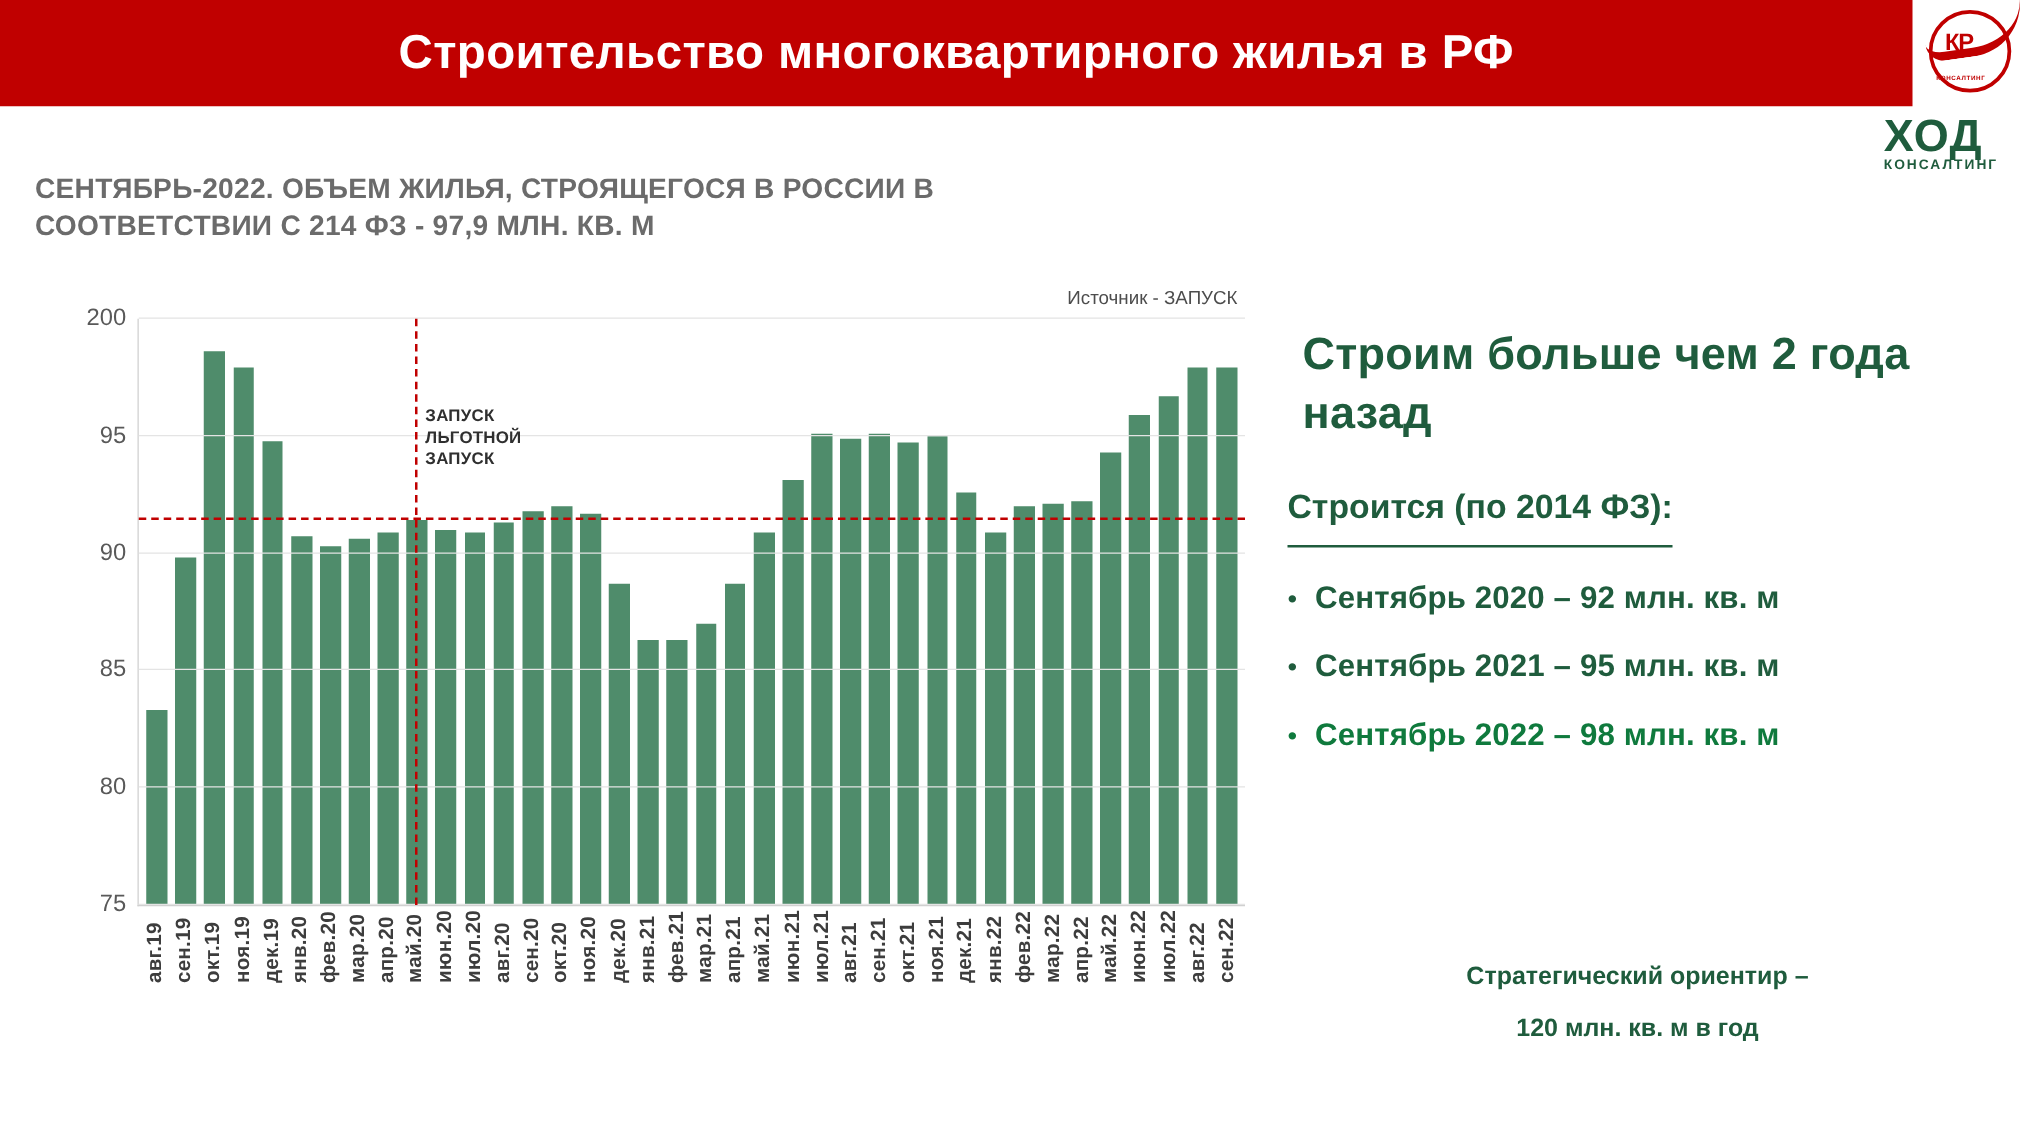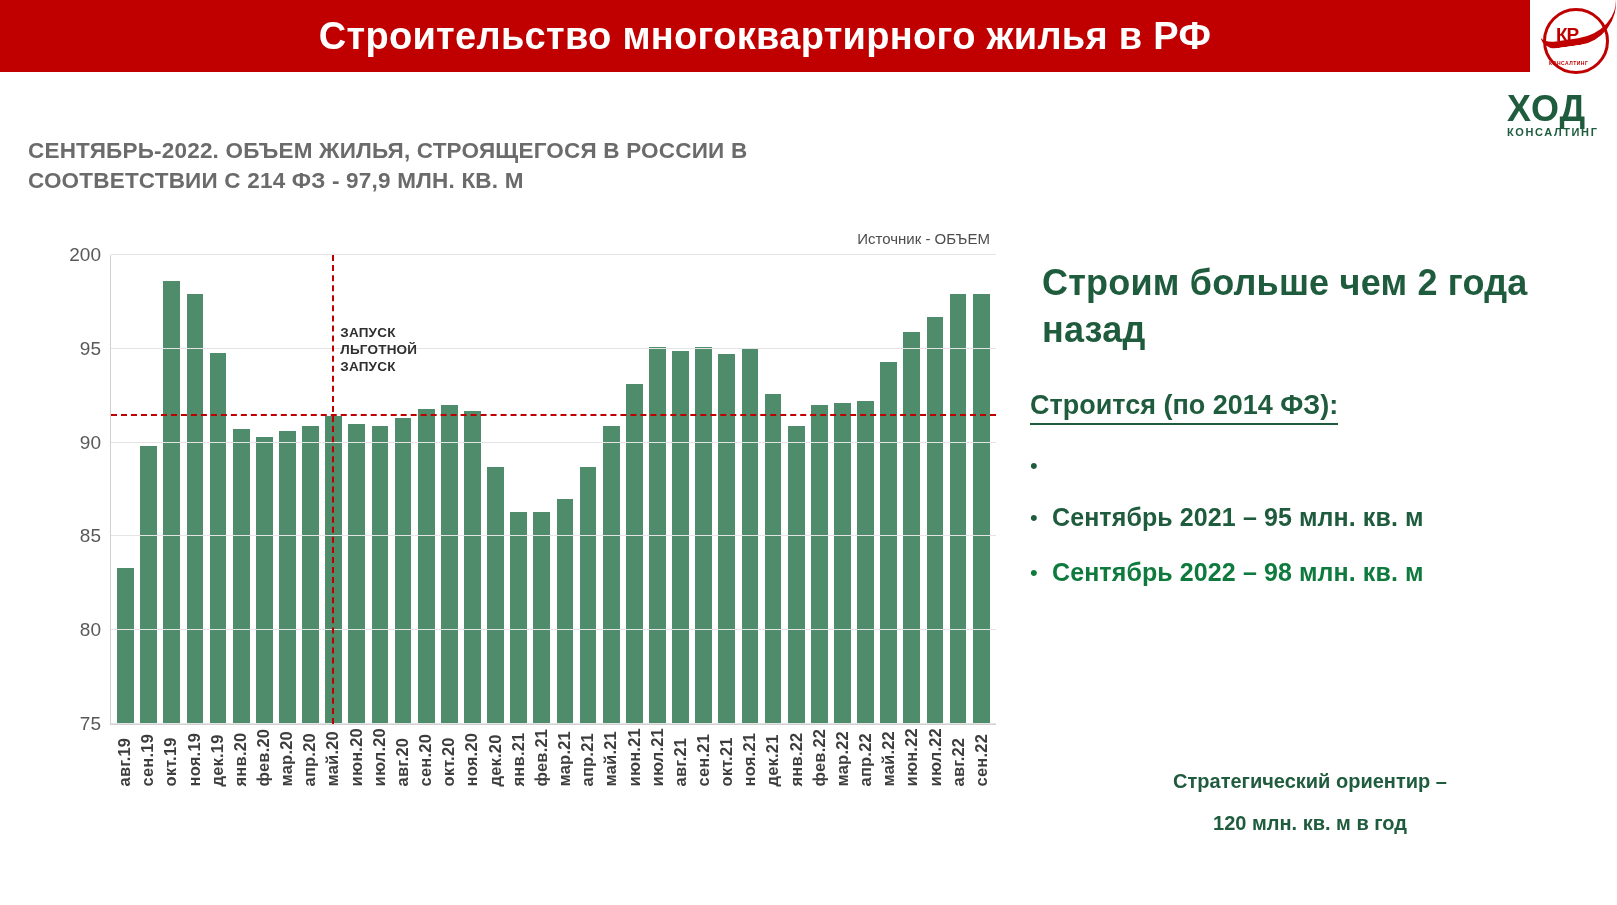--- a/index.html
+++ b/index.html
@@ -14,21 +14,21 @@
     overflow: hidden;
     position: relative;
   }
 
   
   .header-bar {
     position: absolute;
     left: 0;
     top: 0;
     width: 1530px;
-    height: 72px;
+    height: 85px;
     background: #c00000;
     display: flex;
     align-items: center;
     justify-content: center;
   }
   .header-title {
     color: #ffffff;
     font-size: 38px;
     font-weight: bold;
     letter-spacing: 0.3px;
@@ -247,21 +247,21 @@
     line-height: 1.3;
     letter-spacing: 0.2px;
   }
   .right .lead {
     margin-top: 24px;
     font-size: 27px;
     font-weight: bold;
     color: #1f5c3d;
     display: inline-block;
     border-bottom: 2px solid #1f5c3d;
-    padding-bottom: 2px;
+    padding-bottom: 15px;
   }
   .bullets {
     margin-top: 26px;
   }
   .bullet {
     display: flex;
     align-items: flex-start;
     margin-bottom: 26px;
   }
   .dot {
@@ -308,21 +308,21 @@
 </div>
 
 <div class="brand-word">
   <span class="big">ХОД</span>
   <span class="small">КОНСАЛТИНГ</span>
 </div>
 
 <div class="subtitle">СЕНТЯБРЬ-2022. ОБЪЕМ ЖИЛЬЯ, СТРОЯЩЕГОСЯ В РОССИИ В СООТВЕТСТВИИ С 214 ФЗ - 97,9 МЛН. КВ. М</div>
 
 <div class="chart-area">
-  <div class="source-note">Источник - ОБЪЕМ</div>
+  <div class="source-note">Источник - ЗАПУСК</div>
 
   <div class="plot" id="plot">
     <div class="bars" id="bars">
         <div class="bar-slot">
           <div class="bar" title="авг.19: 83.3" style="height: 33.2%; background: rgb(79, 140, 107);"></div>
         </div>
         <div class="bar-slot">
           <div class="bar" title="сен.19: 89.8" style="height: 59.2%; background: rgb(79, 140, 107);"></div>
         </div>
         <div class="bar-slot">
@@ -572,20 +572,21 @@
       </div>
     </div>
 </div>
 
 <div class="right">
   <h2>Строим больше чем 2 года назад</h2>
   <div class="lead">Строится (по 2014 ФЗ):</div>
   <div class="bullets" id="bullets">
       <div class="bullet">
         <span class="dot">•</span>
+        <span class="bullet-text">Сентябрь 2020 – 92 млн. кв. м</span>
       </div>
       <div class="bullet">
         <span class="dot">•</span>
         <span class="bullet-text">Сентябрь 2021 – 95 млн. кв. м</span>
       </div>
       <div class="bullet highlight">
         <span class="dot">•</span>
         <span class="bullet-text">Сентябрь 2022 – 98 млн. кв. м</span>
       </div>
     </div>

